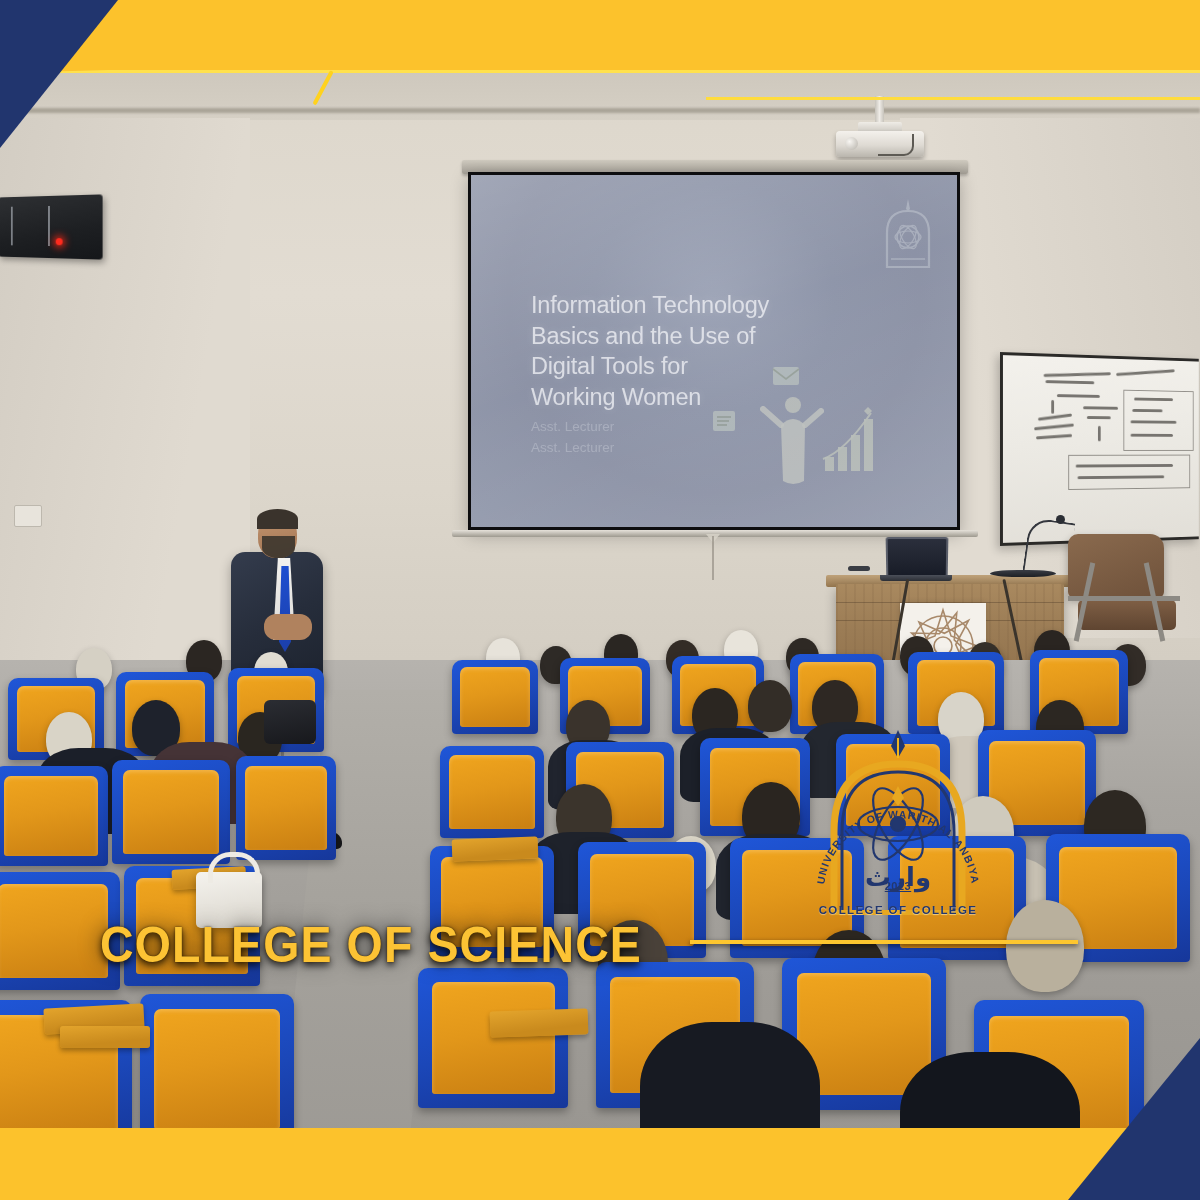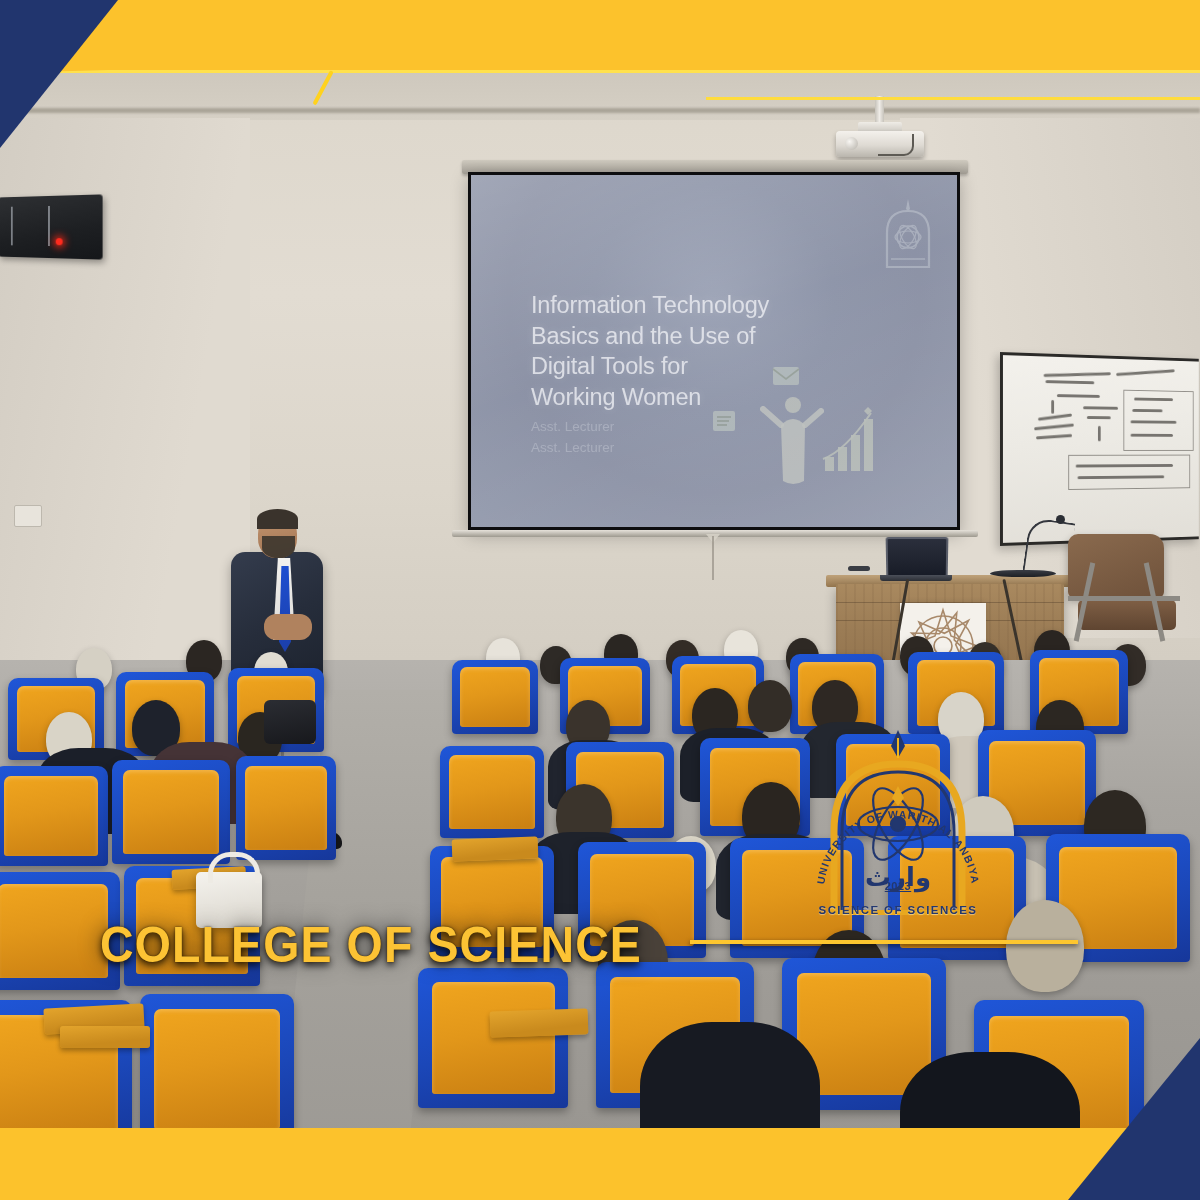--- a/index.html
+++ b/index.html
@@ -867,16 +867,16 @@
       <defs>
         <path id="arc2" d="M 12 82 A 74 74 0 0 1 160 82" fill="none"></path>
       </defs>
       <text font-size="10.5" font-weight="bold" fill="#22376f" font-family="Liberation Sans, sans-serif" letter-spacing="1.1">
         <textPath href="#arc2" startOffset="50%" text-anchor="middle">UNIVERSITY OF WARITH AL-ANBIYA</textPath>
       </text>
     </svg>
 
     <div class="emblem-arabic2">وارث</div>
     <div class="emblem-year">2023</div>
-    <div class="emblem-bottom">SCIENCE OF SCIENCES</div>
+    <div class="emblem-bottom">COLLEGE OF COLLEGE</div>
   </div>
 
 </div>
 
 </body></html>

